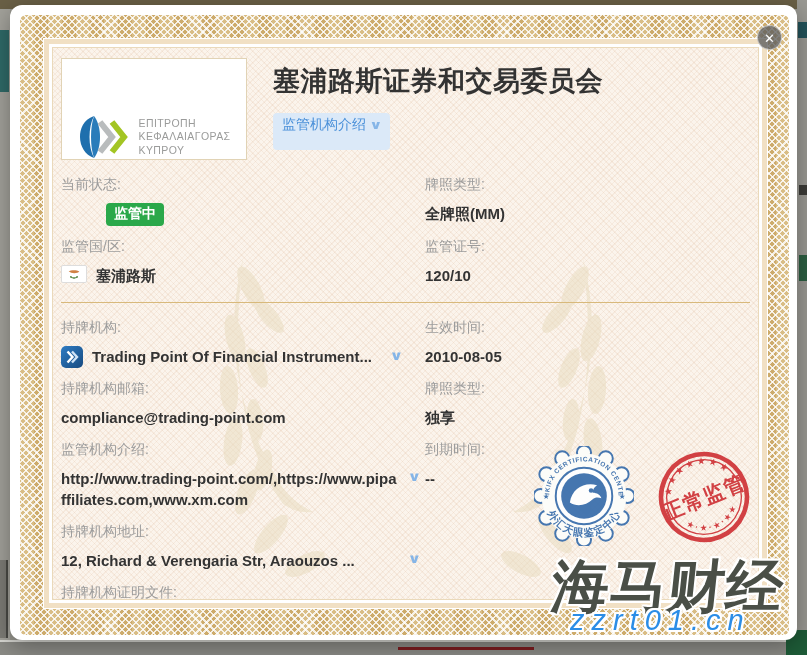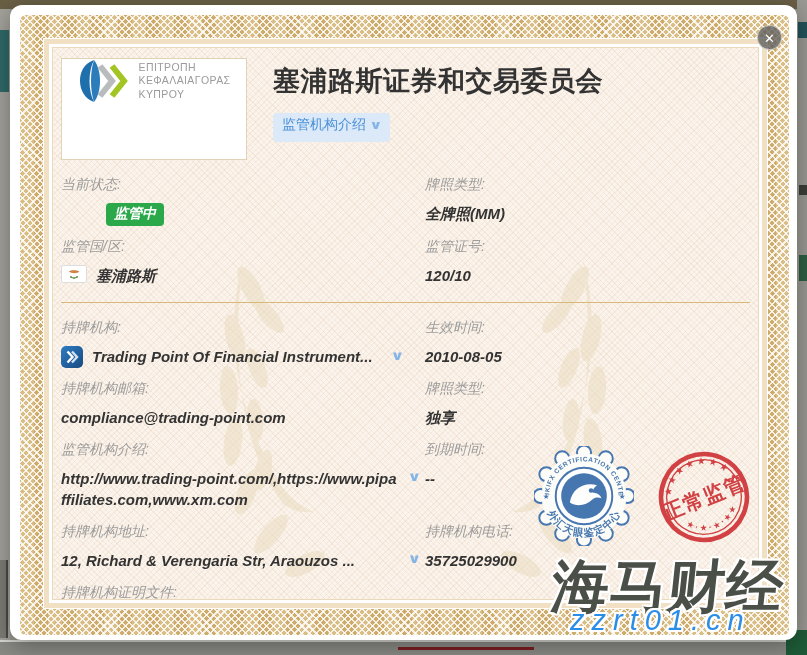--- a/index.html
+++ b/index.html
@@ -54,36 +54,36 @@
     position:absolute; left:747px; top:20px; width:25px; height:25px;
     background:rgba(96,96,96,.8); border-radius:50%;
     color:#fff; font-size:13px; font-weight:bold; line-height:25px; text-align:center;
     cursor:pointer; z-index:30; border:1px solid rgba(255,255,255,.55);
   }
 
   
   .header { position:relative; display:flex; gap:26px; margin-bottom:16px; }
   .logo-box {
     width:186px; height:102px; background:#fff; border:1px solid #e1d3b5;
-    display:flex; align-items:flex-start; justify-content:center; flex:0 0 auto;
+    display:flex; align-items:flex-end; justify-content:center; flex:0 0 auto;
   }
   .logo-inner { display:flex; align-items:center; gap:9px; }
   .logo-text { font-size:10.5px; color:#9a9b9a; letter-spacing:.4px; line-height:1.25; }
   .hdr-right { padding-top:5px; }
   .title { font-size:27px; font-weight:bold; color:#333; letter-spacing:.5px; }
   .tag {
     margin-top:14px; display:inline-flex; align-items:center; gap:5px;
     background:#dbe9f8; color:#4a90d9; font-size:14px;
-    padding:3px 9px 8px; border-radius:4px; cursor:pointer;
+    padding:3px 9px 16px; border-radius:4px; cursor:pointer;
   }
   .chev { color:#85b5e7; font-size:12px; font-weight:bold; transform:scaleX(1.35); display:inline-block; }
 
   
   .grid { position:relative; display:grid; grid-template-columns:360px 1fr; column-gap:4px; z-index:2; }
-  .field { margin-bottom:12px;font-style:italic; }
+  .field { margin-bottom:12px; }
   .f-label { font-size:14px; color:#9c9c9c; margin-bottom:9px; }
   .f-value { font-size:15px; font-weight:bold; color:#333; line-height:1.45; }
   .sep { grid-column:1 / -1; border-top:1px solid #d8b97b; margin:3px 0 16px; }
   .badge {
     display:inline-block; background:#2aa84a; color:#fff; font-size:14px; font-weight:bold;
     padding:2px 8px 3px; border-radius:4px;margin-left:45px;
   }
   .with-icon { display:flex; align-items:flex-start; gap:9px; }
   .flag-box { width:26px; height:18px; border:1px solid #ddd; border-radius:2px; background:#fff; flex:0 0 auto; }
   .org-row { display:flex; align-items:center; gap:9px; }
@@ -261,24 +261,20 @@
         <div class="f-label">到期时间:</div>
         <div class="f-value">--</div>
       </div>
 
       <div class="field">
         <div class="f-label">持牌机构地址:</div>
         <div class="f-value wrap-val">
           <span class="txt">12, Richard &amp; Verengaria Str, Araouzos ...</span>
           <span class="val-chev">∨</span>
         </div>
-      </div>
-      <div class="field">
-        <div class="f-label">持牌机构电话:</div>
-        <div class="f-value">35725029900</div>
       </div>
 
       <div class="field" style="grid-column:1/-1; margin-bottom:0;">
         <div class="f-label">持牌机构证明文件:</div>
 
       </div>
     </div>
 
     <svg class="stamp-blue" width="100" height="100" viewBox="0 0 92 92">
       <g>

